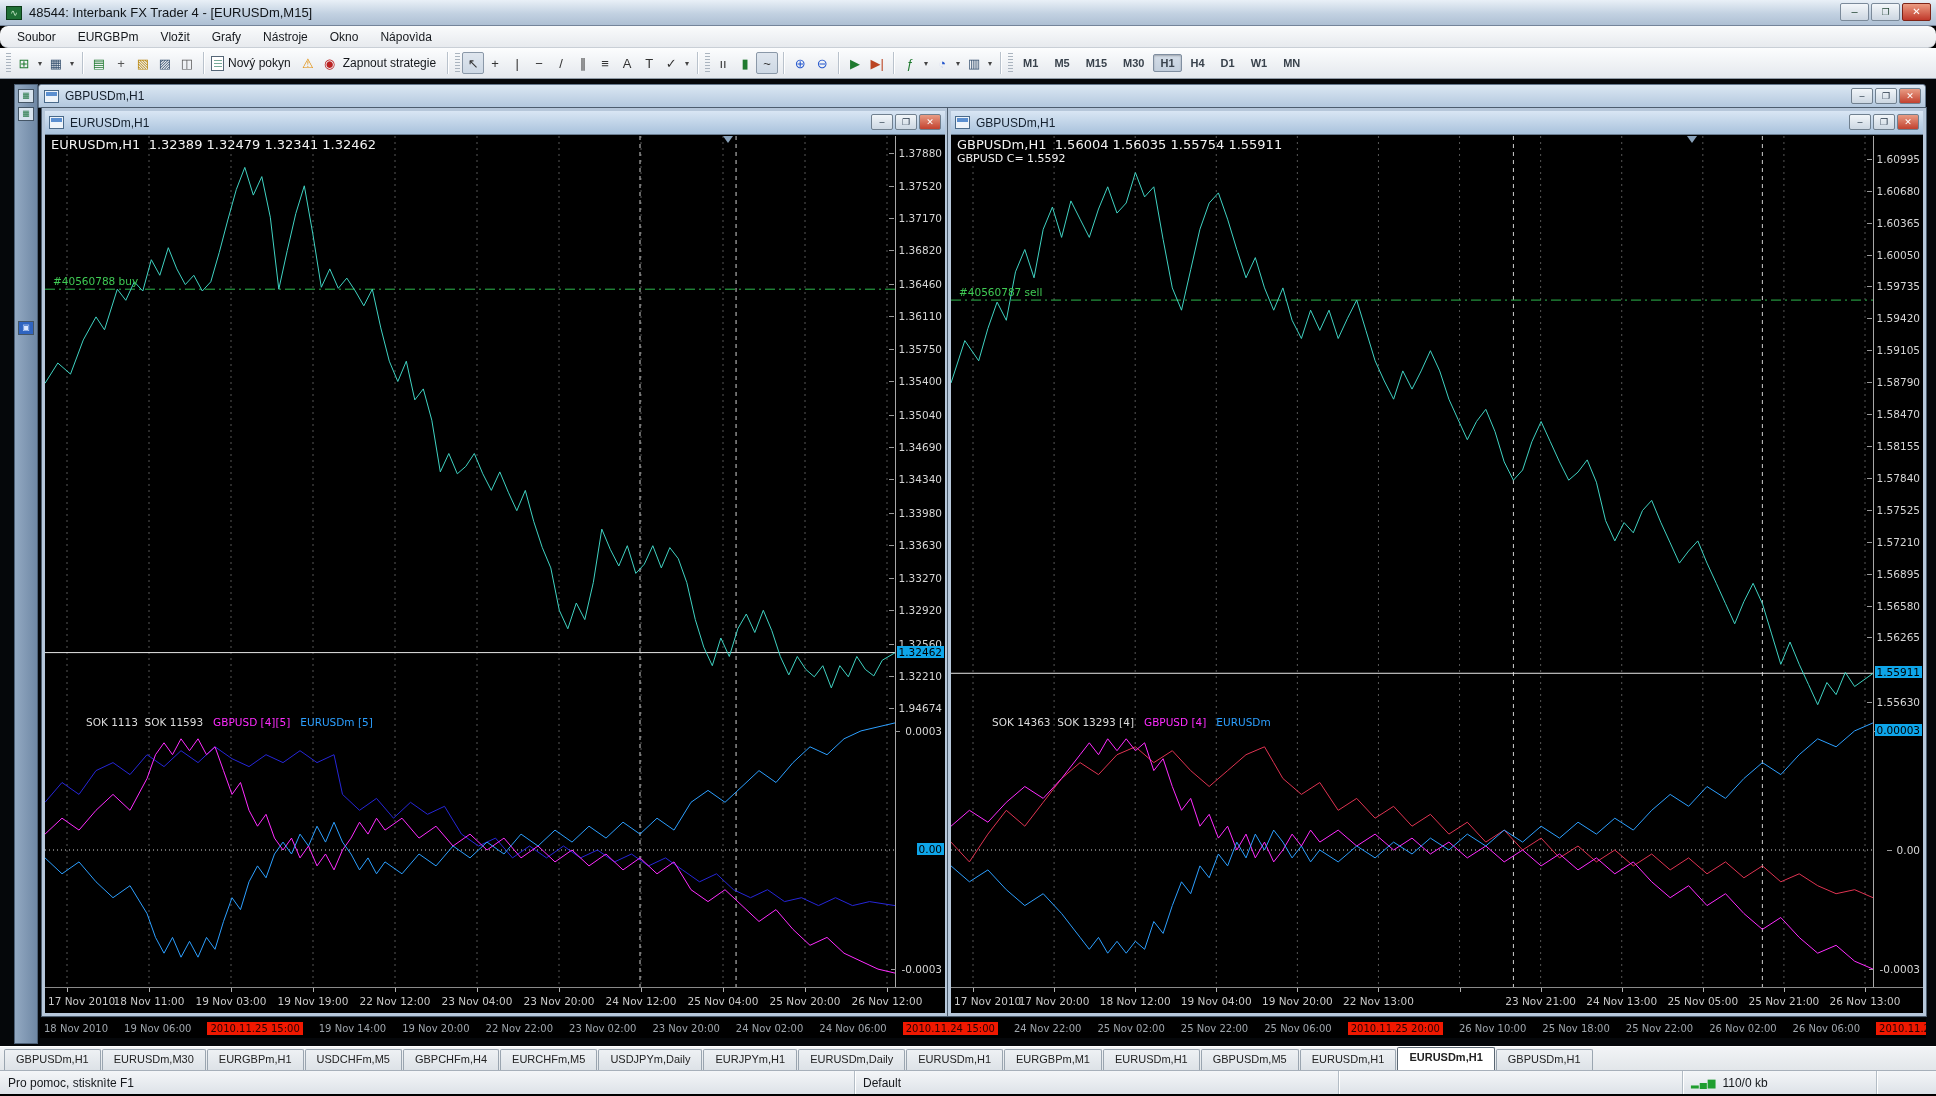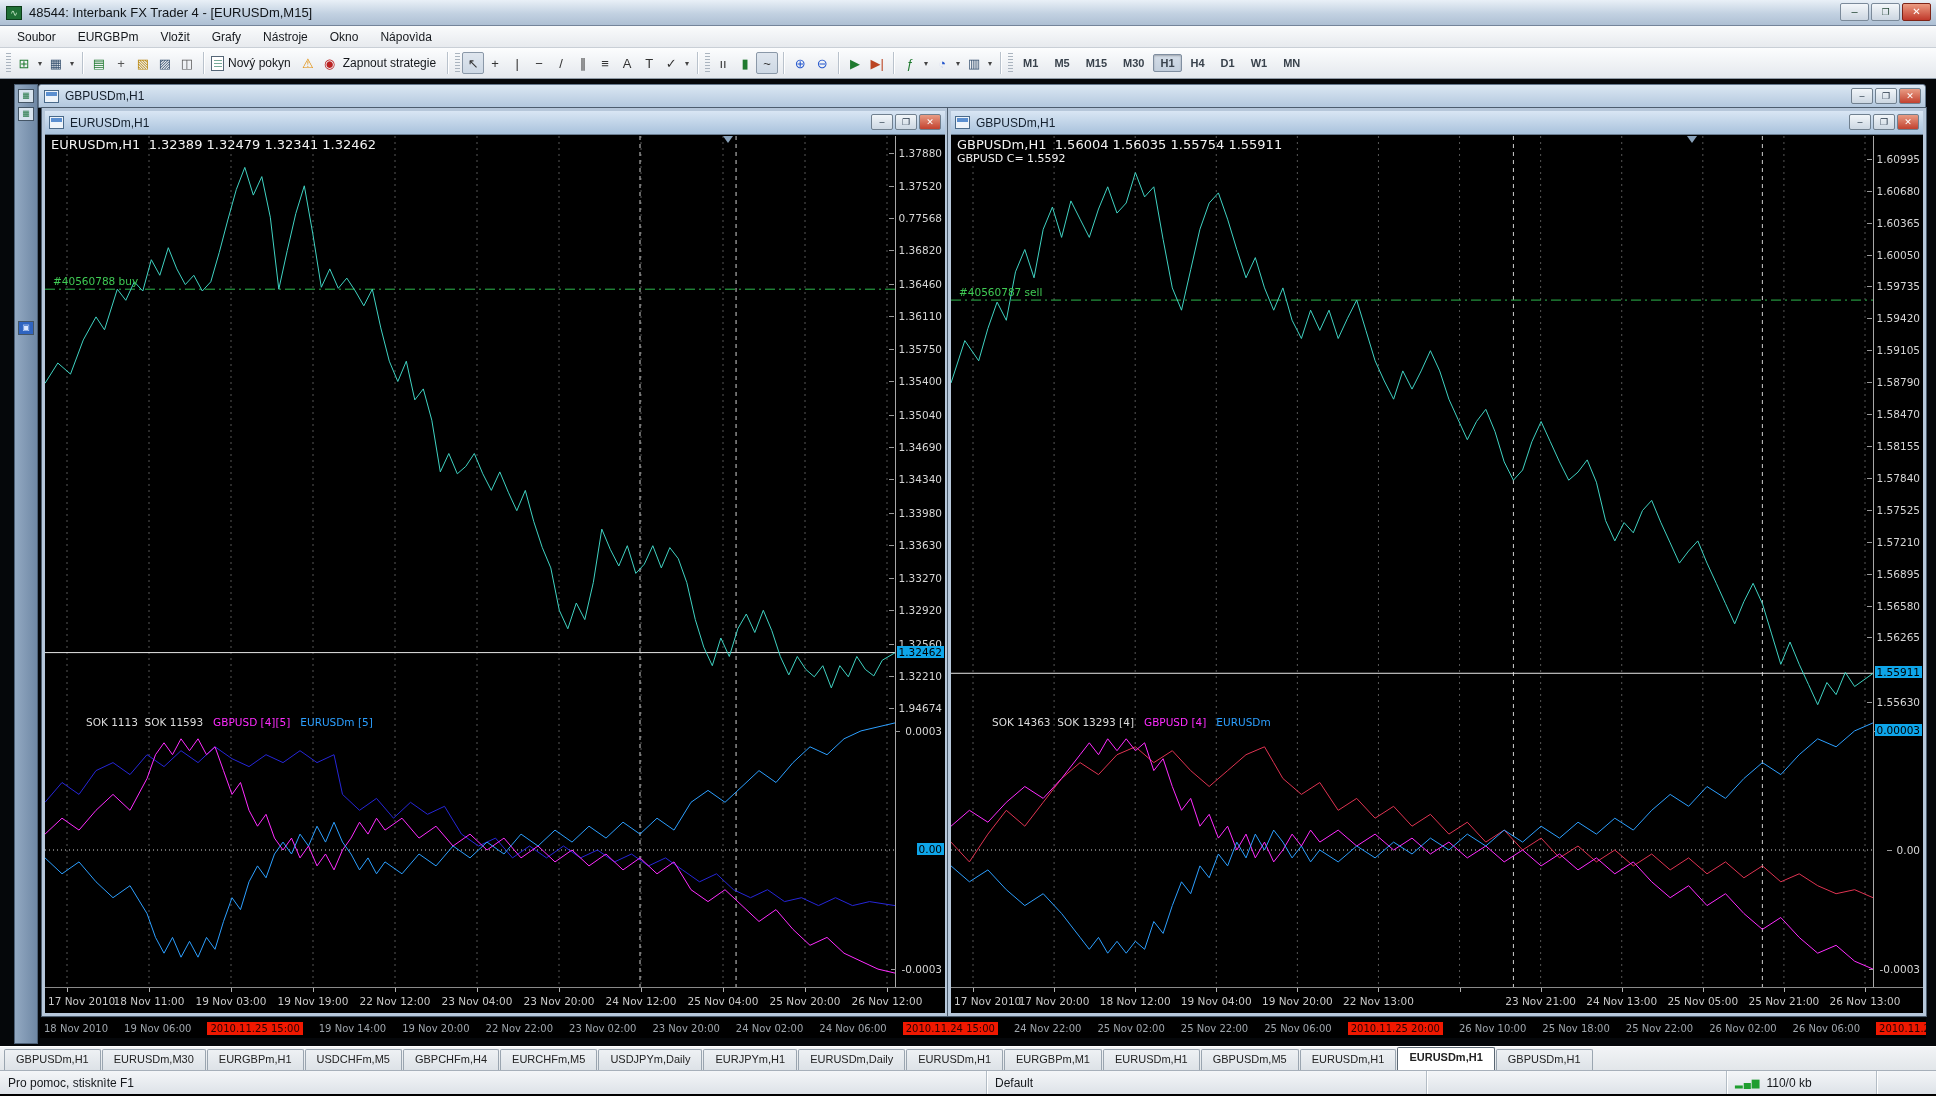--- a/index.html
+++ b/index.html
@@ -15,21 +15,21 @@
   .apptitle{font-size:13px;color:#101418;}
   .winctl{position:absolute;right:5px;top:3px;display:flex;gap:2px;}
   .wbtn{width:29px;height:18px;border:1px solid #7b8a9a;border-radius:2px;
     background:linear-gradient(#f4f7fa,#ccd6e1);font-size:11px;line-height:15px;
     text-align:center;color:#243;}
   .wbtn.close{background:linear-gradient(#ec9c82,#c0392b);color:#fff;border-color:#7e2417;}
   .wbtn.min::before{content:"–";} .wbtn.max::before{content:"❐";font-size:9px;} .wbtn.close::before{content:"✕";font-size:10px;}
   
   .menubar{position:absolute;left:0;top:26px;width:1936px;height:22px;
     background:linear-gradient(#fafbfc,#e7eaee);border-bottom:1px solid #c9cfd6;
-    display:flex;align-items:center;padding-left:6px;}
+    display:flex;align-items:center;padding-left:6px;border-radius:8px;}
   .menuitem{font-size:12px;color:#15181c;padding:2px 11px;}
   
   .toolbar{position:absolute;left:0;top:48px;width:1936px;height:31px;
     background:linear-gradient(#fcfdfe,#e4e8ed);border-bottom:1px solid #8f9aa6;
     display:flex;align-items:center;padding-left:4px;}
   .tsep{width:1px;height:22px;background:#b9c2cc;margin:0 5px;box-shadow:1px 0 0 #fff;}
   .grip{width:5px;height:20px;margin:0 2px;
     background:repeating-linear-gradient(#aab4bf 0 1px,transparent 1px 3px);}
   .tbi{min-width:22px;height:22px;line-height:21px;text-align:center;font-size:13px;
     color:#333;border:1px solid transparent;border-radius:2px;padding:0 1px;}
@@ -91,21 +91,21 @@
   .tkcell.red{background:#f01800;color:#2a0000;padding:1px 3px;}
   
   .tabbar{position:absolute;left:0;top:1046px;width:1936px;height:24px;
     background:linear-gradient(#f2f4f6,#e2e6ea);border-top:1px solid #fff;display:flex;align-items:flex-end;padding-left:4px;}
   .tab{font-size:11px;color:#222;padding:3px 11px 4px;border:1px solid #9aa5b0;border-bottom:none;
     background:linear-gradient(#eef1f4,#dde2e7);margin-right:1px;border-radius:2px 2px 0 0;height:21px;}
   .tab.active{background:#fff;font-weight:bold;border-color:#5a6773;height:23px;}
   
   .statusbar{position:absolute;left:0;top:1070px;width:1936px;height:24px;
     background:linear-gradient(#f4f6f8,#dde2e8);border-top:1px solid #a7b0ba;
-    display:flex;align-items:center;font-size:12px;color:#15181c;}
+    display:flex;align-items:center;font-size:12px;color:#15181c;gap:44px;}
   .scell{height:100%;display:flex;align-items:center;padding:0 8px;border-left:1px solid #b3bcc5;box-shadow:inset 1px 0 0 #fff;}
   .scell.first{border-left:none;box-shadow:none;flex:1;}
   .sig{color:#1f9e2f;font-size:10px;letter-spacing:1px;margin-right:6px;}
 </style>
 </head>
 <body>
 
 <div class="app">
 
   <div class="titlebar">
@@ -242,21 +242,21 @@
             <polyline points="0.0,666.3 17.0,646.5 34.0,658.4 51.0,634.6 68.0,626.6 85.0,638.6 102.0,618.7 119.0,630.6 136.0,614.7 153.0,626.6 170.0,610.8 187.0,622.7 204.0,630.6 221.0,618.7 238.0,626.6 255.0,614.7 272.0,626.6 289.0,618.7 297.5,658.4 314.5,674.3 331.5,662.4 348.5,682.2 365.5,666.3 382.5,678.3 399.5,670.3 416.5,698.1 433.5,710.0 450.5,702.1 467.5,721.9 484.5,710.0 501.5,721.9 518.5,710.0 535.5,721.9 552.5,714.0 569.5,725.9 586.5,718.0 603.5,729.9 620.5,721.9 637.5,733.9 654.5,745.8 671.5,737.8 688.5,753.7 705.5,761.7 722.5,753.7 739.5,765.6 756.5,761.7 773.5,769.6 790.5,761.7 807.5,769.6 824.5,765.6 850.0,769.6" fill="none" stroke="#2626d8" stroke-width="1"></polyline>
             <polyline points="0.0,698.1 17.0,682.2 34.0,694.1 51.0,674.3 68.0,658.4 85.0,674.3 102.0,642.5 110.5,618.7 119.0,606.8 127.5,618.7 136.0,602.8 144.5,614.7 153.0,602.8 161.5,618.7 170.0,610.8 178.5,634.6 187.0,658.4 195.5,646.5 204.0,674.3 212.5,690.2 221.0,678.3 229.5,702.1 238.0,714.0 246.5,702.1 255.0,721.9 263.5,710.0 272.0,729.9 280.5,718.0 289.0,733.9 297.5,714.0 306.0,702.1 314.5,686.2 323.0,698.1 331.5,682.2 340.0,694.1 357.0,682.2 374.0,702.1 391.0,690.2 408.0,710.0 425.0,698.1 442.0,714.0 459.0,702.1 476.0,721.9 493.0,710.0 510.0,725.9 527.0,714.0 544.0,729.9 561.0,718.0 578.0,733.9 595.0,721.9 612.0,737.8 629.0,725.9 646.0,753.7 663.0,765.6 680.0,753.7 697.0,769.6 714.0,785.5 731.0,773.6 748.0,793.4 765.0,809.3 782.0,801.4 799.0,817.2 816.0,825.2 833.0,833.1 850.0,837.1" fill="none" stroke="#ff2cff" stroke-width="1"></polyline>
             <polyline points="0.0,721.9 17.0,737.8 34.0,725.9 51.0,745.8 68.0,761.7 85.0,749.7 102.0,777.5 110.5,801.4 119.0,817.2 127.5,801.4 136.0,821.2 144.5,805.3 153.0,821.2 161.5,801.4 170.0,813.3 178.5,785.5 187.0,761.7 195.5,773.6 204.0,745.8 212.5,729.9 221.0,741.8 229.5,718.0 238.0,706.1 246.5,718.0 255.0,698.1 263.5,710.0 272.0,690.2 280.5,706.1 289.0,686.2 297.5,706.1 306.0,718.0 314.5,733.9 323.0,721.9 331.5,737.8 340.0,725.9 357.0,737.8 374.0,718.0 391.0,729.9 408.0,710.0 425.0,721.9 442.0,706.1 459.0,718.0 476.0,698.1 493.0,710.0 510.0,694.1 527.0,706.1 544.0,690.2 561.0,702.1 578.0,686.2 595.0,698.1 612.0,682.2 629.0,694.1 646.0,666.3 663.0,654.4 680.0,666.3 697.0,650.5 714.0,634.6 731.0,646.5 748.0,626.6 765.0,610.8 782.0,618.7 799.0,602.8 816.0,594.9 833.0,590.9 850.0,586.9" fill="none" stroke="#2c9fff" stroke-width="1"></polyline>
           </svg>
         <div class="ohlc">EURUSDm,H1  1.32389 1.32479 1.32341 1.32462</div>
         <div class="order-label" style="top: 139.19px;">#40560788 buy</div>
         <div class="ind-header" style="top:580px"><span style="color: rgb(220, 220, 220);">SOK 1113  SOK 11593</span><span style="color: rgb(255, 44, 255);">GBPUSD [4][5]</span><span style="color: rgb(44, 159, 255);">EURUSDm [5]</span></div>
         <div class="axis-col" style="left: 850px;">
             <div class="axlabel" style="top: 10.6109px;">1.37880</div>
             <div class="axlabel" style="top: 43.8328px;">1.37520</div>
-            <div class="axlabel" style="top: 76.1318px;">0.77568</div>
+            <div class="axlabel" style="top: 76.1318px;">1.37170</div>
             <div class="axlabel" style="top: 108.431px;">1.36820</div>
             <div class="axlabel" style="top: 141.653px;">1.36460</div>
             <div class="axlabel" style="top: 173.952px;">1.36110</div>
             <div class="axlabel" style="top: 207.174px;">1.35750</div>
             <div class="axlabel" style="top: 239.473px;">1.35400</div>
             <div class="axlabel" style="top: 272.695px;">1.35040</div>
             <div class="axlabel" style="top: 304.994px;">1.34690</div>
             <div class="axlabel" style="top: 337.293px;">1.34340</div>
             <div class="axlabel" style="top: 370.514px;">1.33980</div>
             <div class="axlabel" style="top: 402.814px;">1.33630</div>

